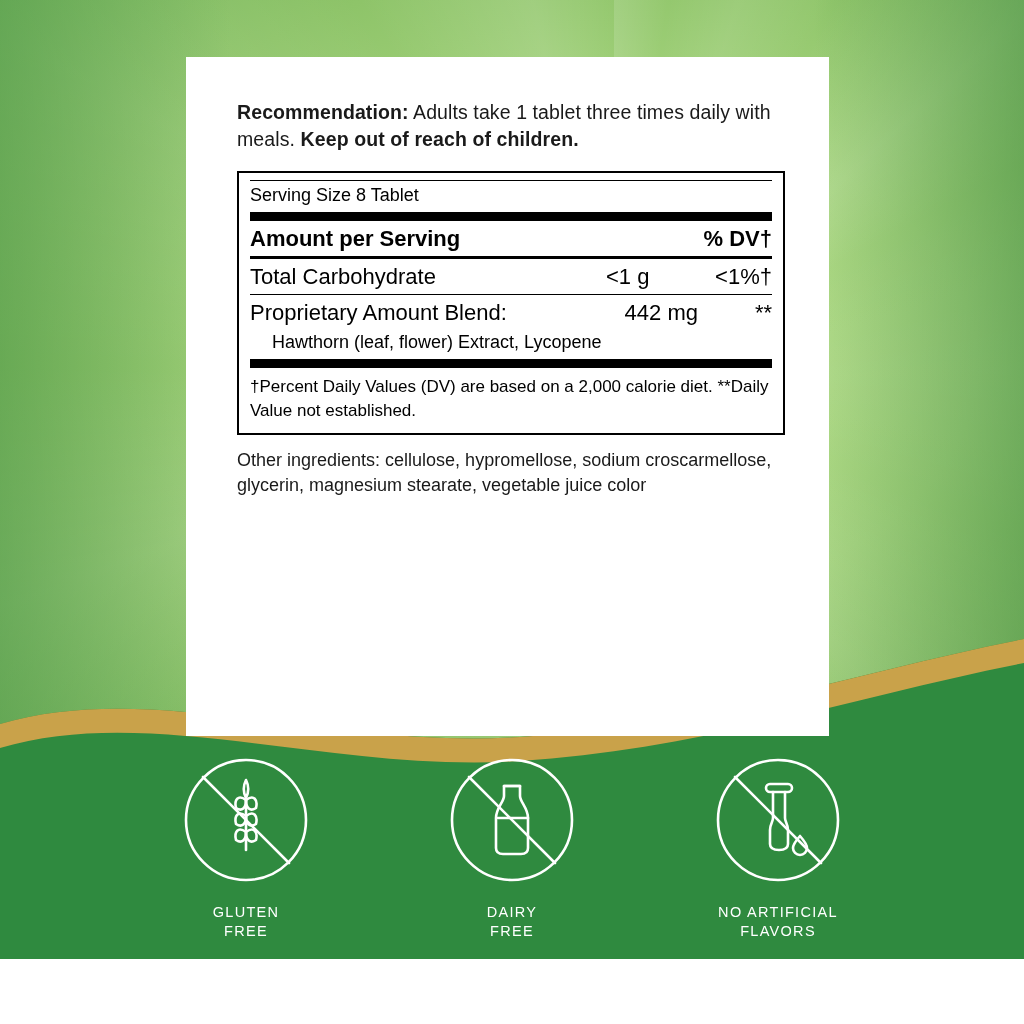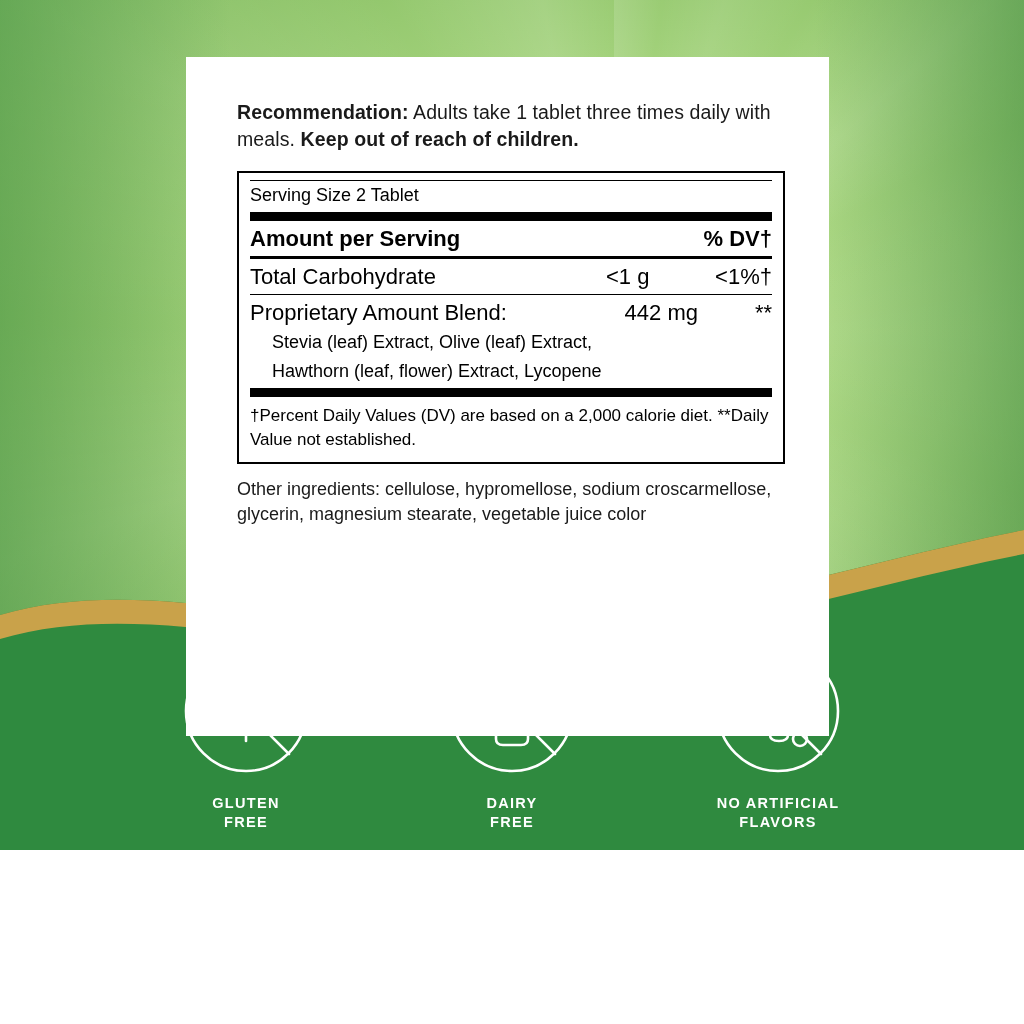--- a/index.html
+++ b/index.html
@@ -9,21 +9,21 @@
   body {
     width: 1024px;
     height: 1024px;
     font-family: "Liberation Sans", sans-serif;
     overflow: hidden;
   }
 
   .canvas {
     position: relative;
     width: 1024px;
-    height: 850px;
+    height: 959px;
     background: #ec4899;
     overflow: hidden;
   }
 
   
   .bg-base {
     position: absolute;
     inset: 0;
     background:
       radial-gradient(ellipse 900px 620px at 62% 38%, #b9e08f 0%, #a6d47e 38%, #8ec469 66%, #6fb254 100%);
@@ -160,21 +160,21 @@
     width: 190px;
     display: flex;
     flex-direction: column;
     align-items: center;
   }
   .badge-icon { width: 140px; height: 140px; }
   .badge-label {
     margin-top: 13px;
     color: #ffffff;
     font-size: 14.5px;
-    font-weight: bold;
+    font-weight: normal;
     letter-spacing: 1.3px;
     line-height: 19px;
     text-align: center;
     text-transform: uppercase;
     white-space: pre-line;
   }
 </style>
 </head>
 <body>
 
@@ -193,42 +193,41 @@
   </div>
 
   <div class="label-panel">
     <div class="panel-inner">
 
       <p class="para"><b>Recommendation:</b><span> Adults take 1 tablet three times daily with meals. </span><b>Keep out of reach of children.</b></p>
 
 
       <div class="sf-box">
         <div class="rule-thin"></div>
-        <div class="sf-serving">Serving Size 2 Tablet</div>
+        <div class="sf-serving">Serving Size 8 Tablet</div>
         <div class="rule-thick"></div>
 
         <div class="sf-row sf-head">
           <span class="name">Amount per Serving</span>
           <span class="dv">% DV†</span>
         </div>
         <div class="rule-med"></div>
 
         <div class="sf-row">
           <span class="name">Total Carbohydrate</span>
           <span class="amt">&lt;1 g</span>
           <span class="dv">&lt;1%†</span>
         </div>
         <div class="rule-thin"></div>
 
         <div class="sf-row">
           <span class="name">Proprietary Amount Blend:</span>
           <span class="sf-blend-amt">442 mg</span>
           <span class="sf-blend-dv">**</span>
         </div>
-        <div class="sf-sub">Stevia (leaf) Extract, Olive (leaf) Extract,</div>
         <div class="sf-sub">Hawthorn (leaf, flower) Extract, Lycopene</div>
 
         <div class="rule-thick"></div>
         <div class="sf-foot">†Percent Daily Values (DV) are based on a 2,000 calorie diet. **Daily Value not established.</div>
       </div>
 
       <p class="other-ing">Other ingredients: cellulose, hypromellose, sodium croscarmellose, glycerin, magnesium stearate, vegetable juice color</p>
     </div>
   </div>
 

